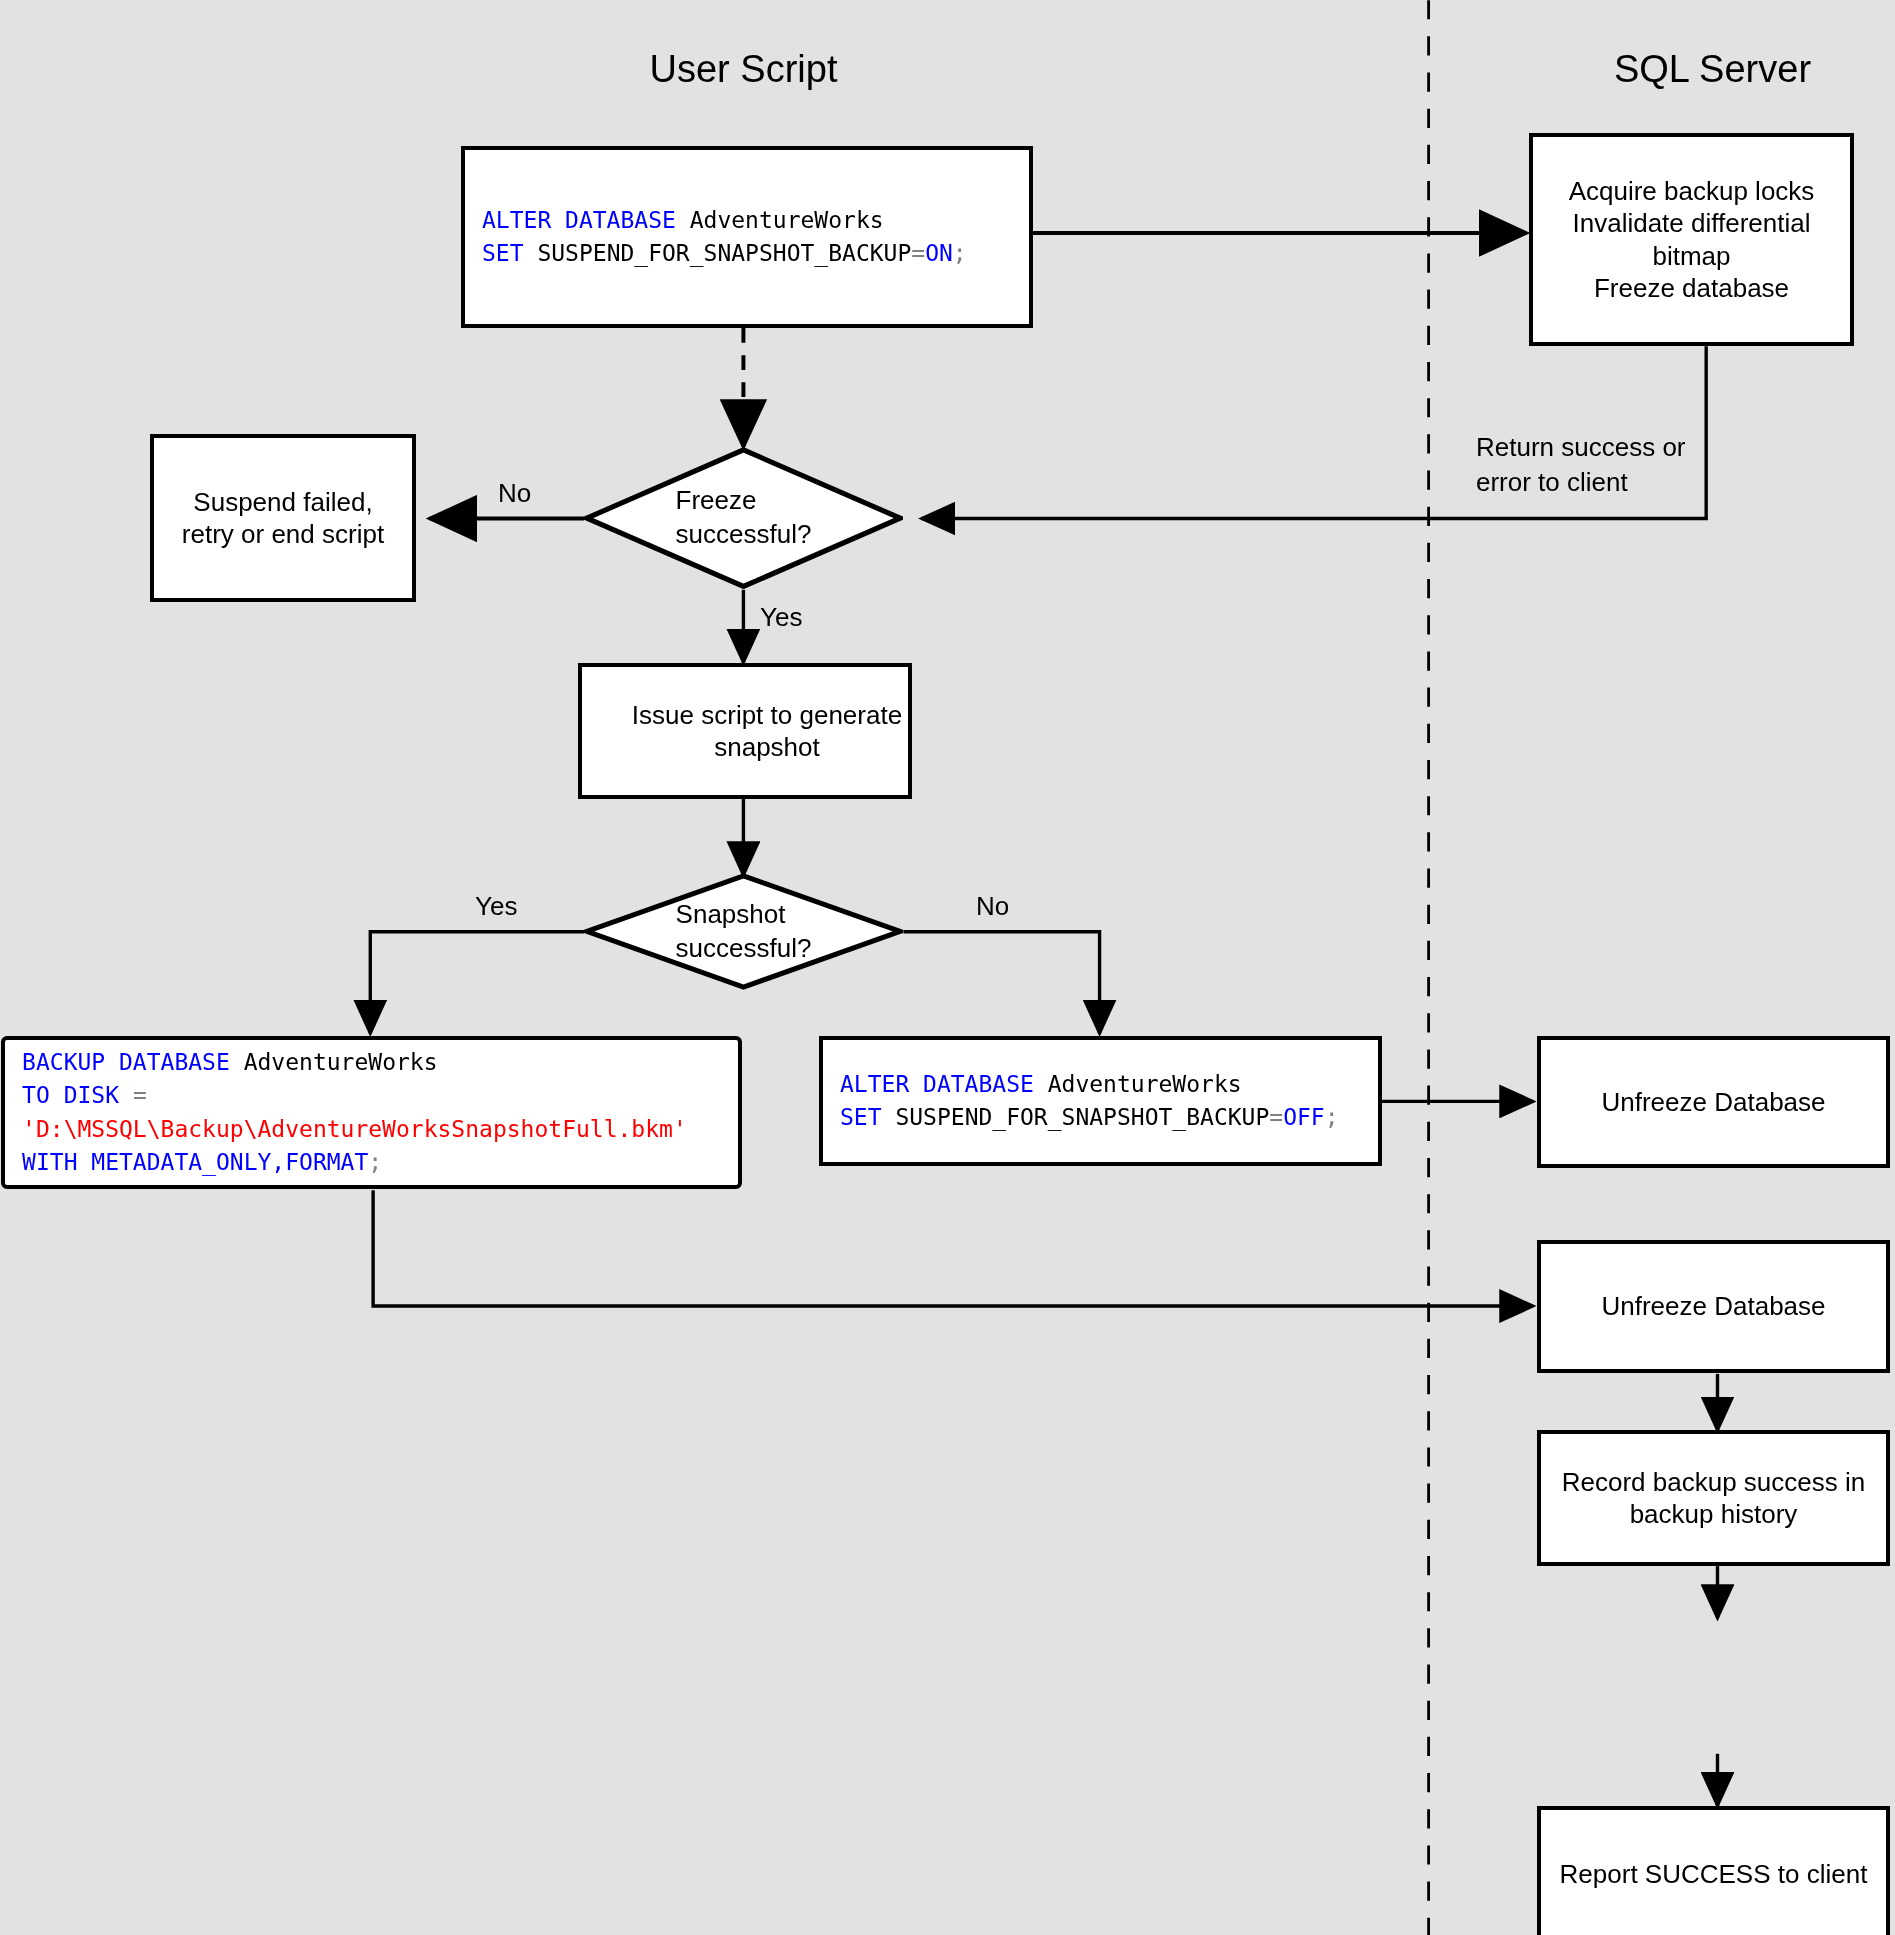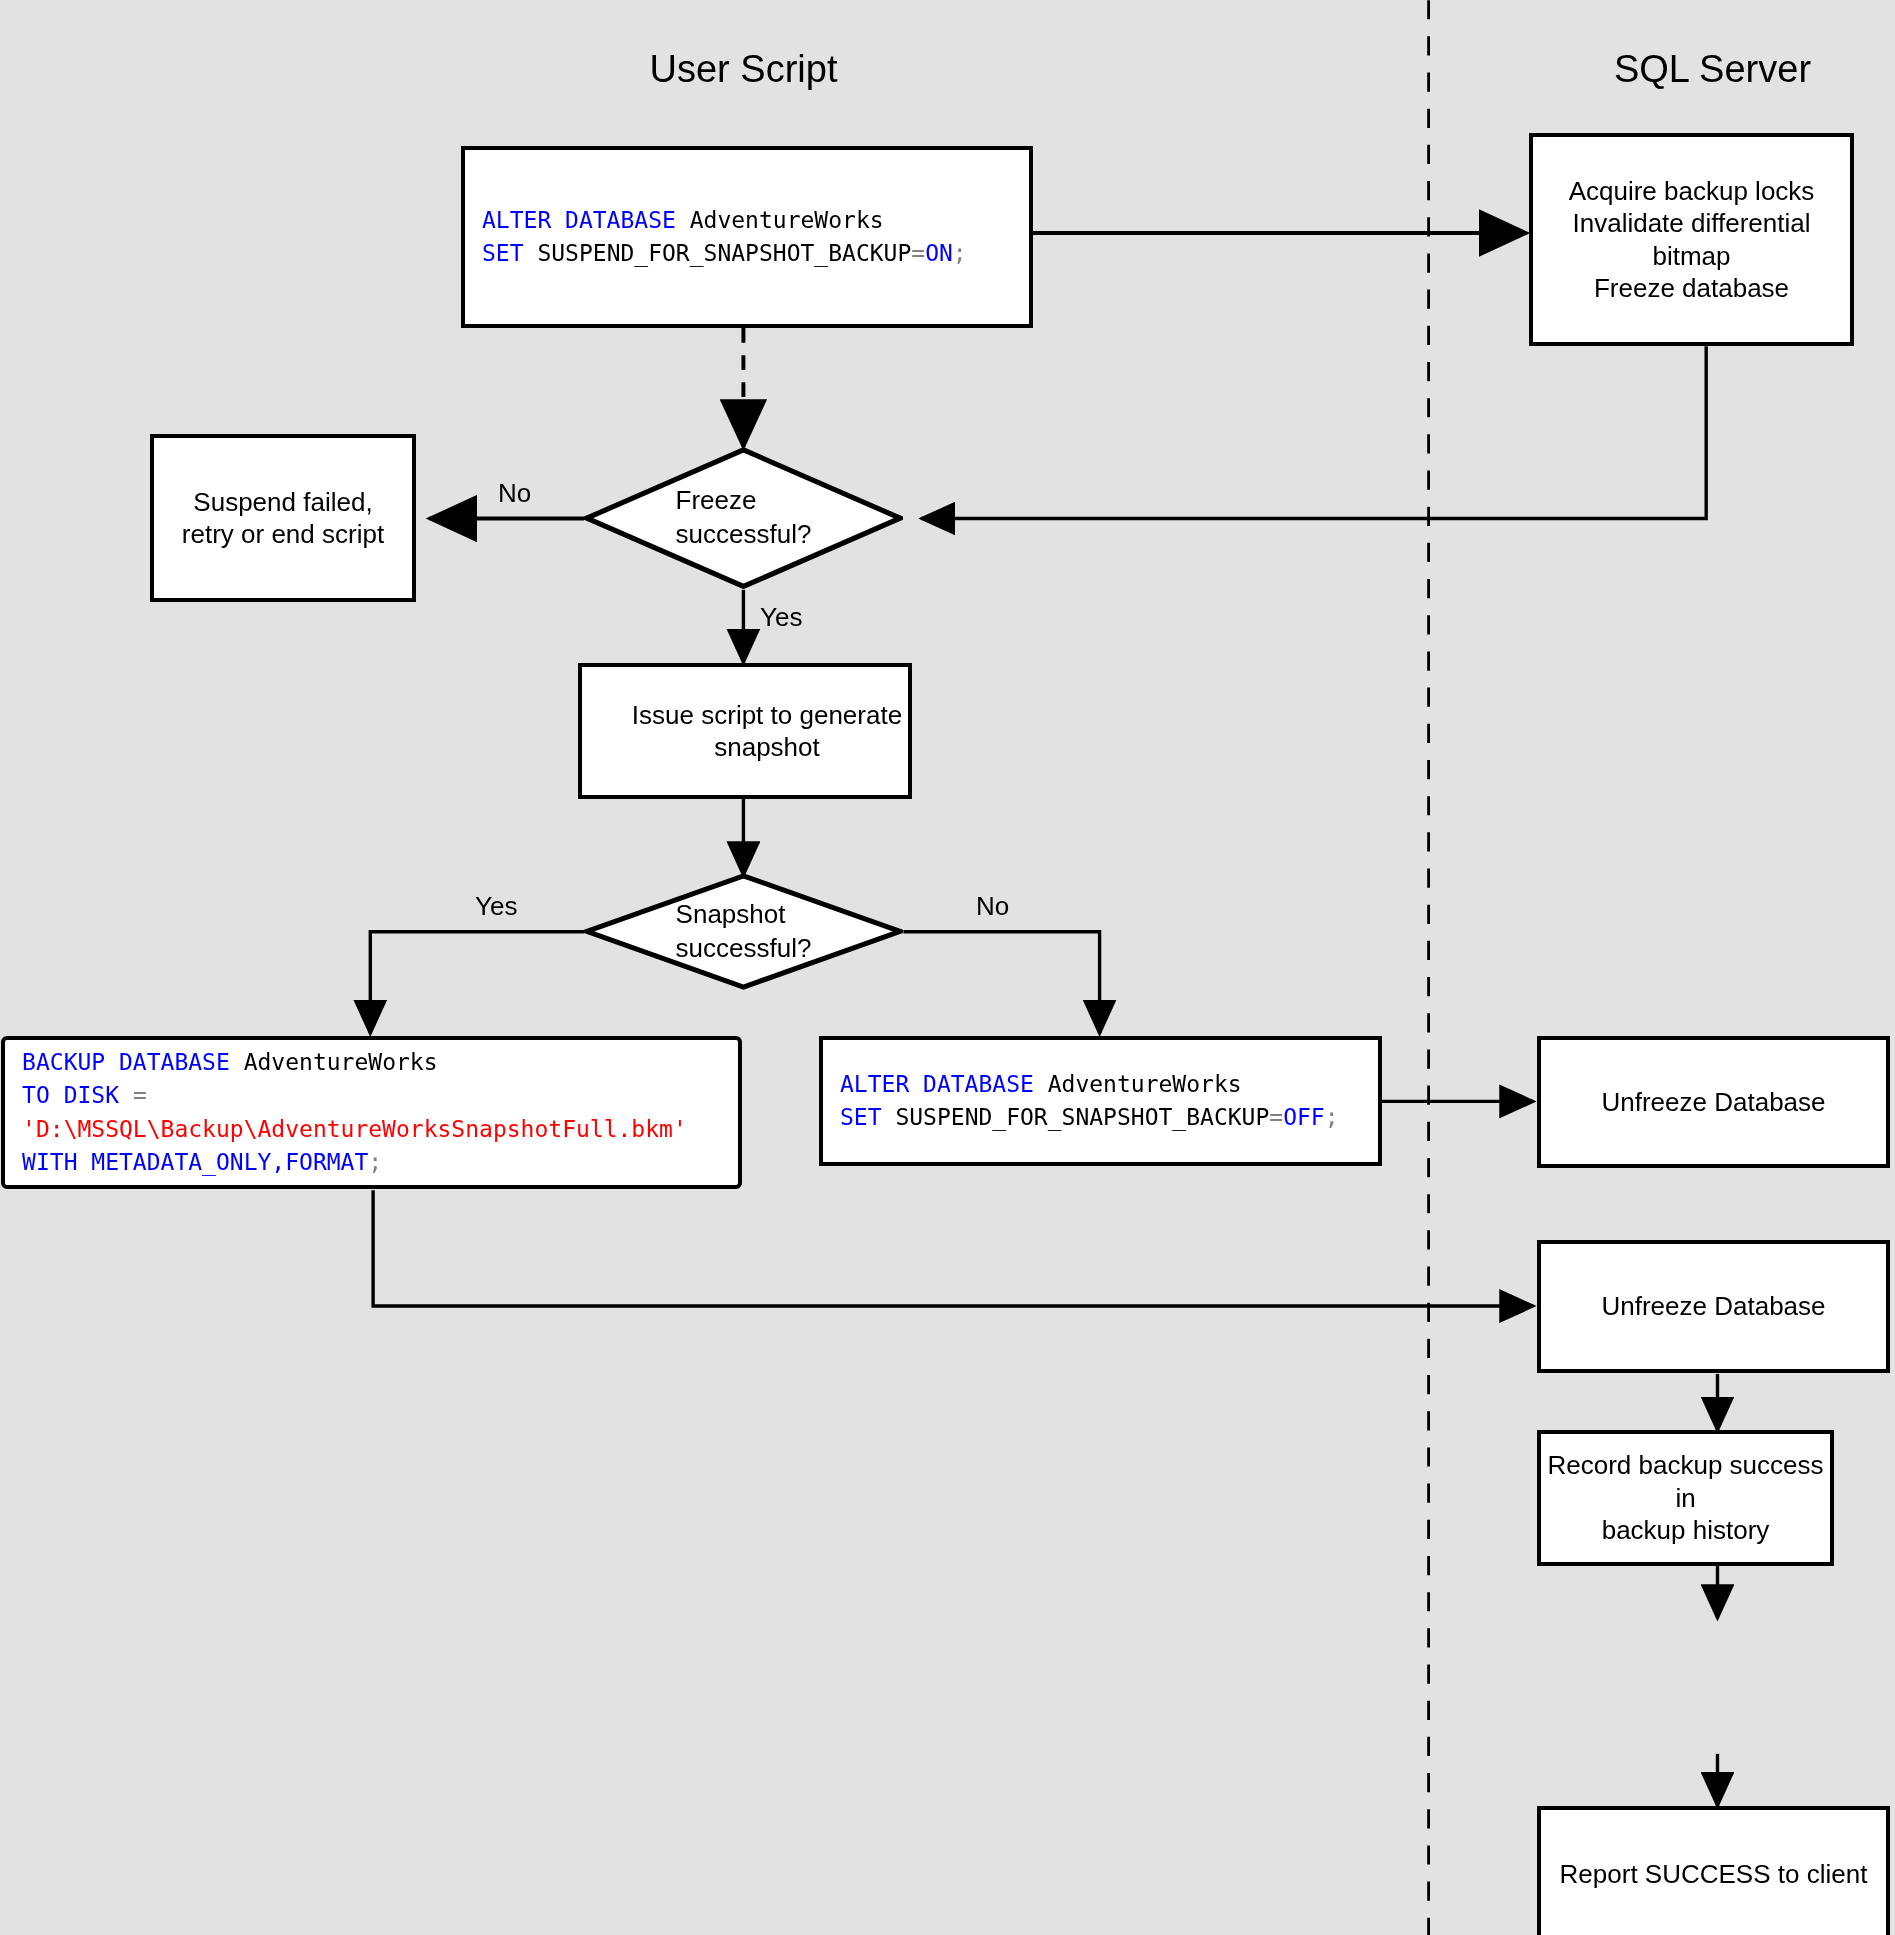--- a/index.html
+++ b/index.html
@@ -173,33 +173,35 @@
   </div>
 
   <div class="node" style="left:1537px;top:1036px;width:353px;height:132px;">
     <span>Unfreeze Database</span>
   </div>
 
   <div class="node" style="left:1537px;top:1240px;width:353px;height:133px;">
     <span>Unfreeze Database</span>
   </div>
 
-  <div class="node" style="left:1537px;top:1430px;width:297px;height:136px;">
+  <div class="node" style="left:1537px;top:1430px;width:353px;height:136px;">
     <span style="white-space:pre-line;">Record backup success in
 backup history</span>
   </div>
 
 
   <div class="node" style="left:1537px;top:1806px;width:353px;height:136px;">
     <span>Report SUCCESS to client</span>
   </div>
 
   <div class="edgelabel" style="left:498px;top:478px;">No</div>
 
   <div class="edgelabel" style="left:760px;top:602px;">Yes</div>
 
   <div class="edgelabel" style="left:475px;top:891px;">Yes</div>
 
   <div class="edgelabel" style="left:976px;top:891px;">No</div>
 
+  <div class="edgelabel multi" style="left:1476px;top:430px;width:226px;white-space:pre-line;">Return success or
+error to client</div>
 
 </div>
 
 
 </body></html>

